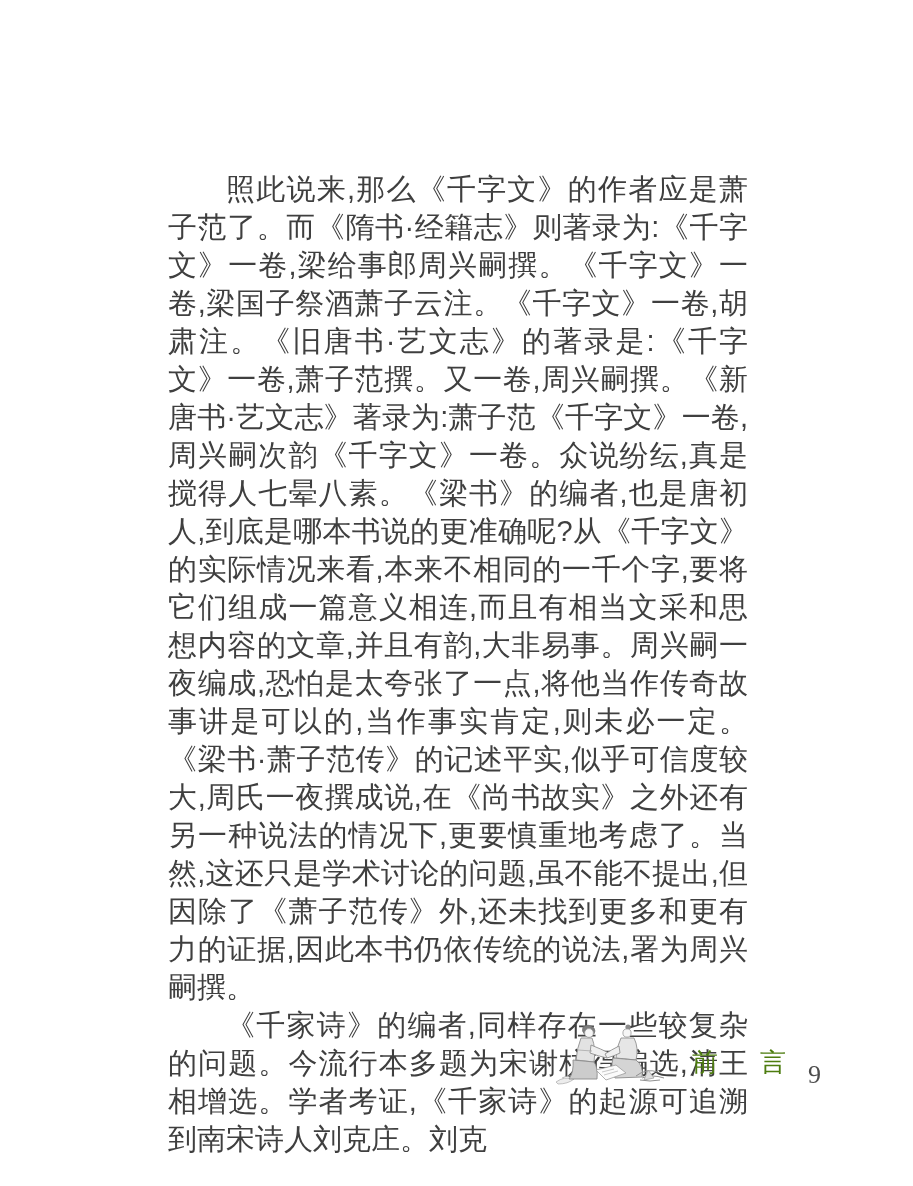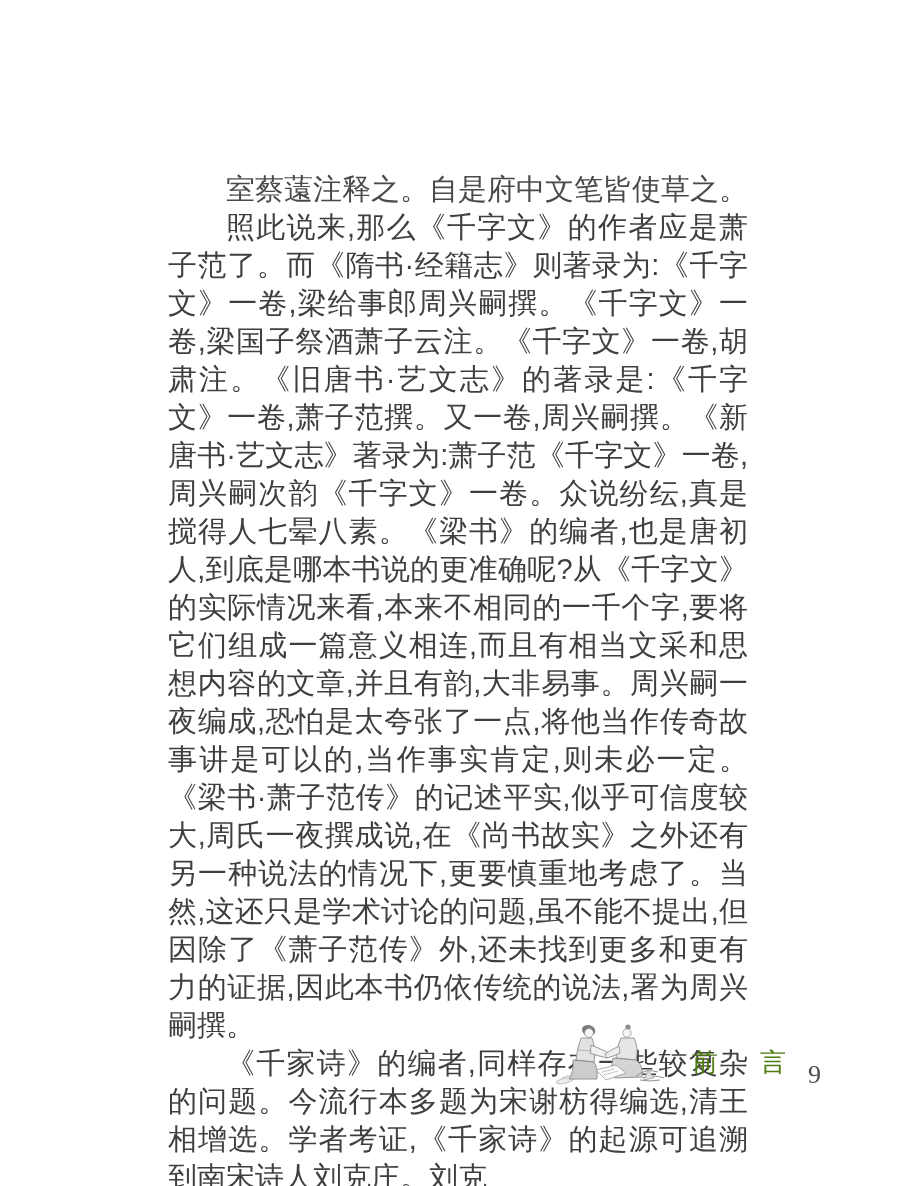--- a/index.html
+++ b/index.html
@@ -64,21 +64,20 @@
     color: #4d4d4d;
     margin: 0 0 10px 14px;
   }
 </style>
 </head>
 <body>
 
 <div class="page">
 
   <div class="text-block">
-    <p class="quote-line">室蔡薳注释之。自是府中文笔皆使草之。</p>
     <p>照此说来,那么《千字文》的作者应是萧子范了。而《隋书·经籍志》则著录为:《千字文》一卷,梁给事郎周兴嗣撰。《千字文》一卷,梁国子祭酒萧子云注。《千字文》一卷,胡肃注。《旧唐书·艺文志》的著录是:《千字文》一卷,萧子范撰。又一卷,周兴嗣撰。《新唐书·艺文志》著录为:萧子范《千字文》一卷,周兴嗣次韵《千字文》一卷。众说纷纭,真是搅得人七晕八素。《梁书》的编者,也是唐初人,到底是哪本书说的更准确呢?从《千字文》的实际情况来看,本来不相同的一千个字,要将它们组成一篇意义相连,而且有相当文采和思想内容的文章,并且有韵,大非易事。周兴嗣一夜编成,恐怕是太夸张了一点,将他当作传奇故事讲是可以的,当作事实肯定,则未必一定。《梁书·萧子范传》的记述平实,似乎可信度较大,周氏一夜撰成说,在《尚书故实》之外还有另一种说法的情况下,更要慎重地考虑了。当然,这还只是学术讨论的问题,虽不能不提出,但因除了《萧子范传》外,还未找到更多和更有力的证据,因此本书仍依传统的说法,署为周兴嗣撰。</p>
     <p>《千家诗》的编者,同样存在一些较复杂的问题。今流行本多题为宋谢枋得编选,清王相增选。学者考证,《千家诗》的起源可追溯到南宋诗人刘克庄。刘克</p>
   </div>
 
   <div class="footer">
     <svg class="illustration" viewBox="0 0 116 80" xmlns="http://www.w3.org/2000/svg" aria-hidden="true">
 
       <path d="M4 62 Q 12 56 22 59 Q 16 64 6 64 Z" fill="#ececec" stroke="#b3b3b3" stroke-width="0.8"></path>
       <path d="M10 58 Q 18 54 26 57" fill="none" stroke="#ababab" stroke-width="0.8"></path>
 

